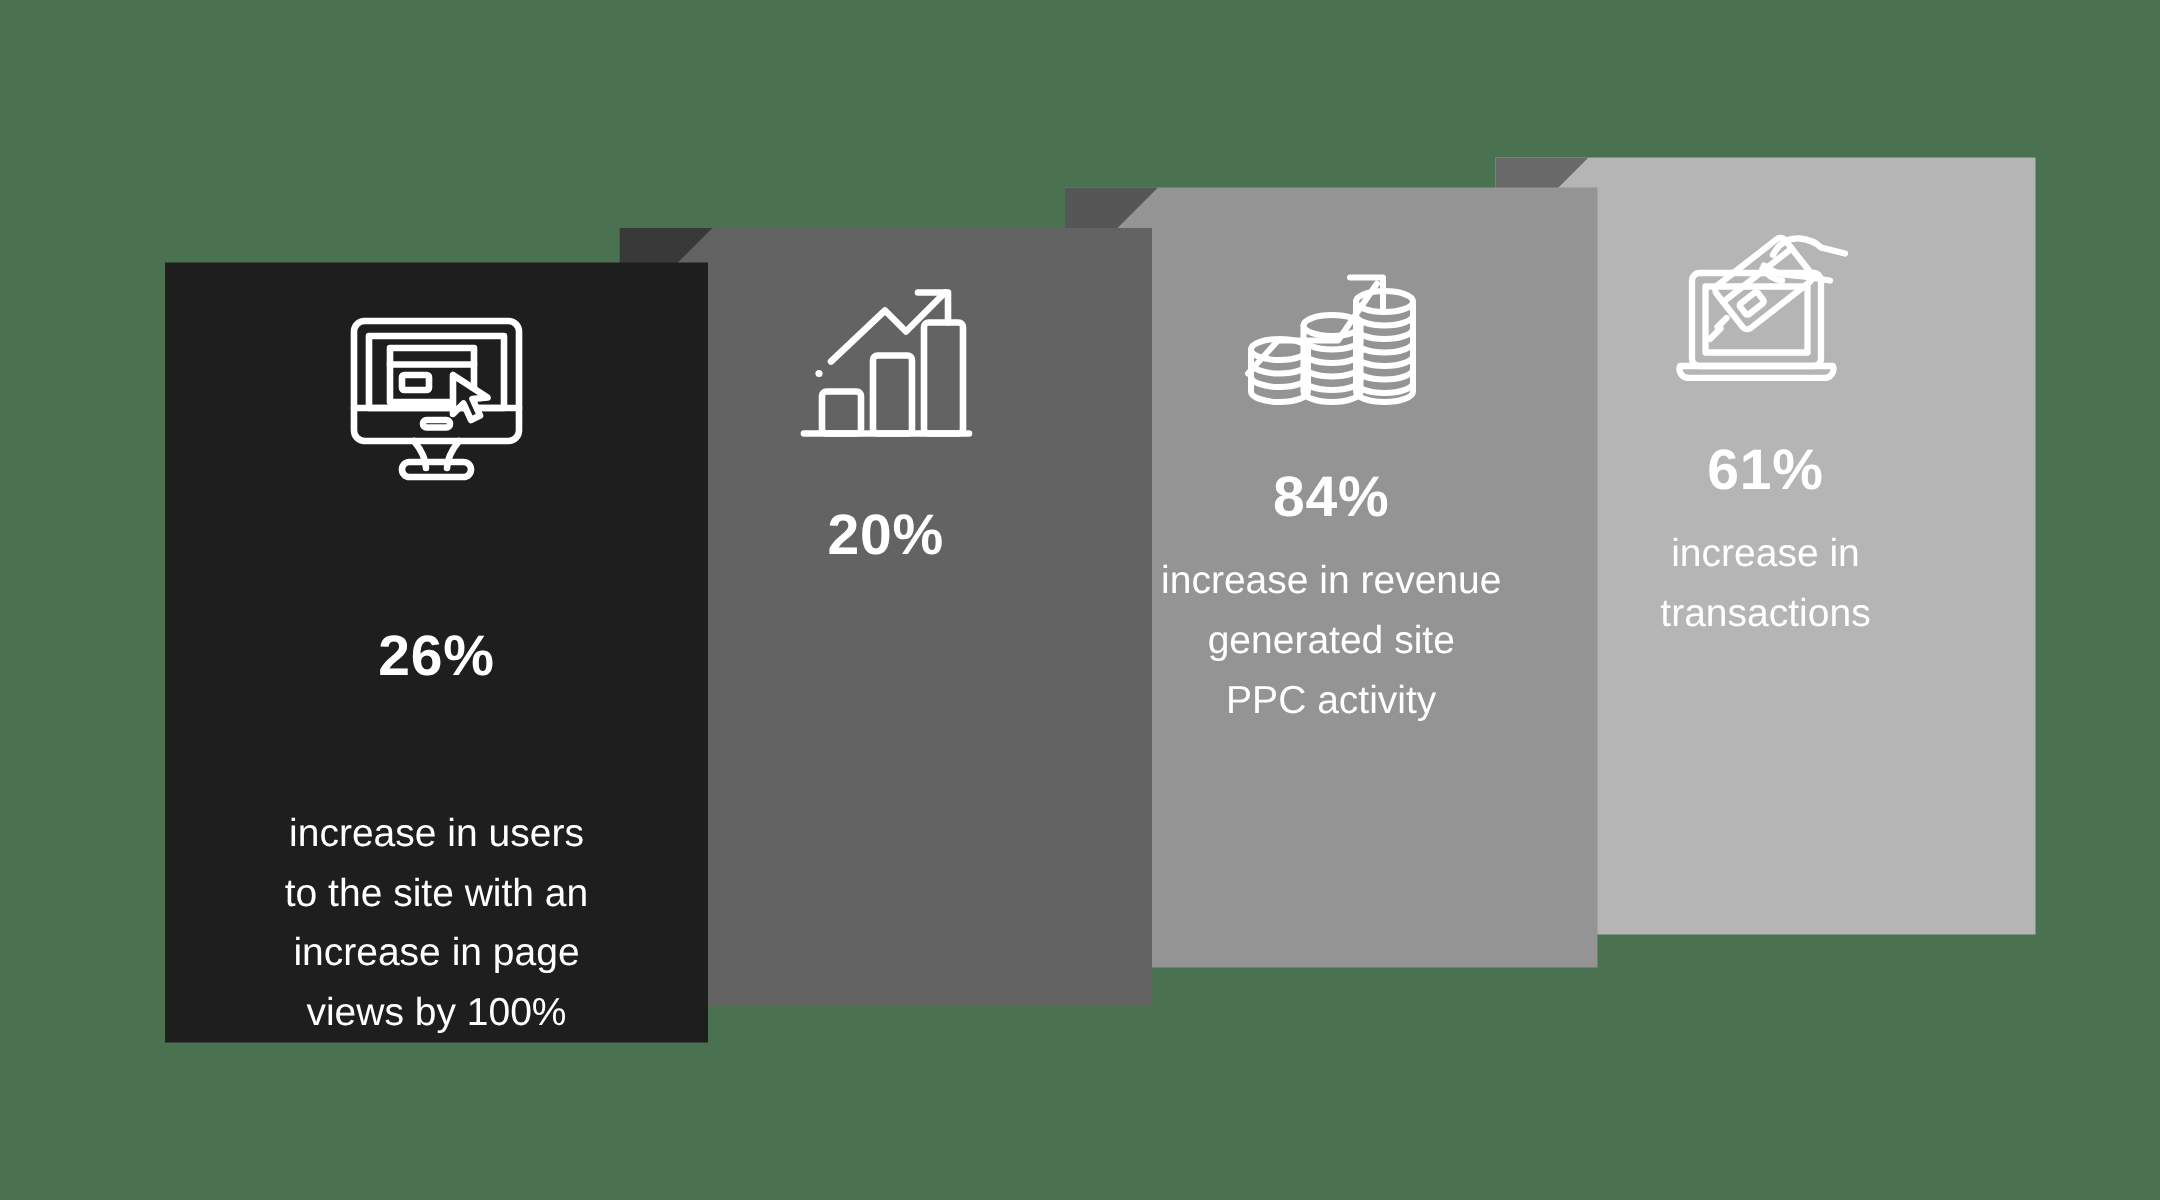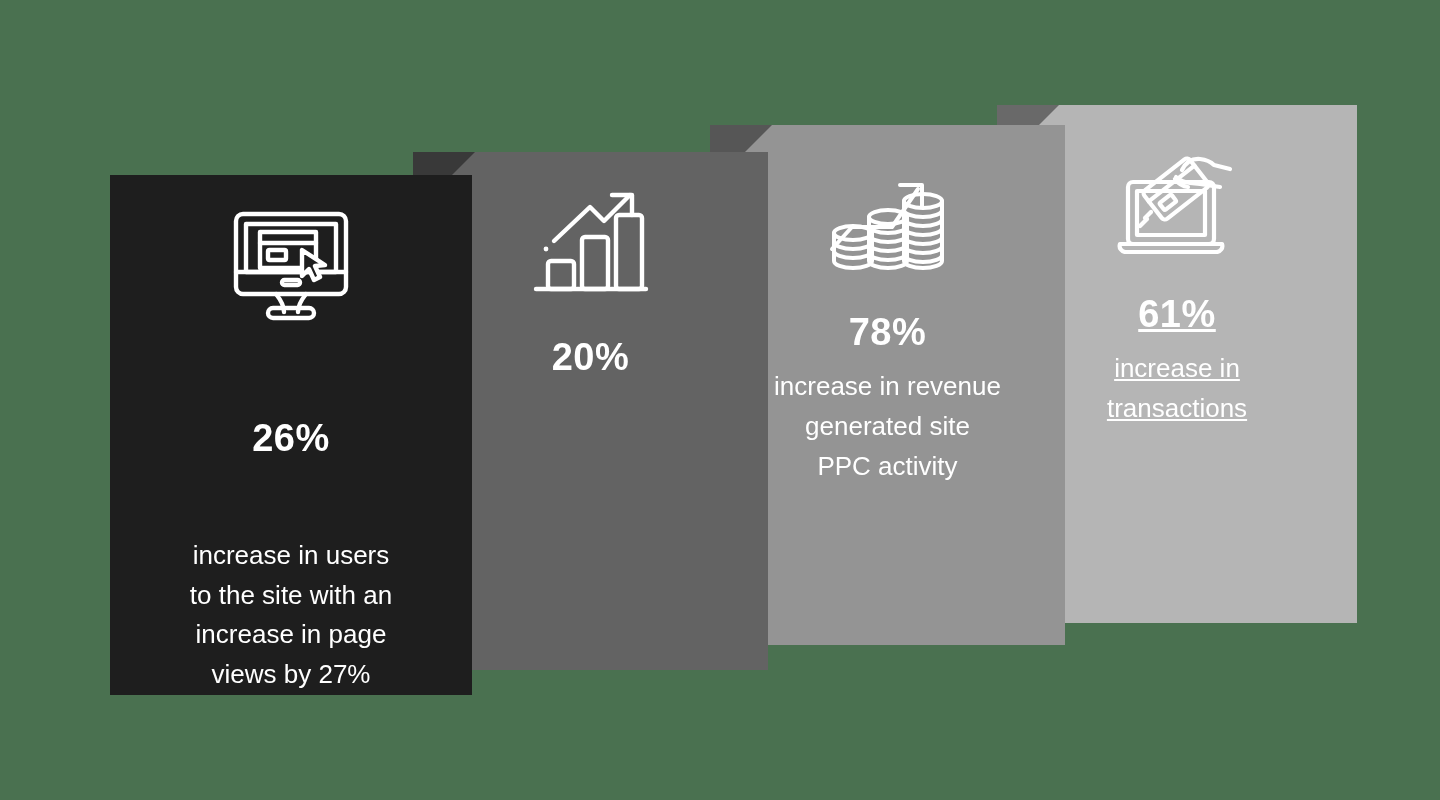--- a/index.html
+++ b/index.html
@@ -38,21 +38,21 @@
     border-color: rgba(0,0,0,0.42) transparent transparent transparent;
     pointer-events: none;
   }
 
   #card1 { left: 110px; top: 175px; width: 362px; height: 520px; background: #1e1e1e; justify-content: space-between; }
   #card2 { left: 413px; top: 152px; width: 355px; height: 518px; background: #636363; }
   #card3 { left: 710px; top: 125px; width: 355px; height: 520px; background: #949494; }
   #card4 { left: 997px; top: 105px; width: 360px; height: 518px; background: #b5b5b5; }
 
   
-  #card4 { z-index: 1; text-decoration: underline; }
+  #card4 { z-index: 1; }
   #card3 { z-index: 2; }
   #card2 { z-index: 3; }
   #card1 { z-index: 4; }
 
   #card1 .fold { border-width: 0 0 0 0; }
 
   .icon-wrap {
     width: 100%;
     height: 175px;
     display: flex;
@@ -146,21 +146,21 @@
         <ellipse cx="97" cy="38" rx="19" ry="7"></ellipse>
         <path d="M78 38 v60 a19 7 0 0 0 38 0 v-60"></path>
         <path d="M78 47 a19 7 0 0 0 38 0"></path>
         <path d="M78 56 a19 7 0 0 0 38 0"></path>
         <path d="M78 65 a19 7 0 0 0 38 0"></path>
         <path d="M78 74 a19 7 0 0 0 38 0"></path>
         <path d="M78 83 a19 7 0 0 0 38 0"></path>
         <path d="M78 92 a19 7 0 0 0 38 0"></path>
       </svg>
     </div>
-    <div class="stat-value">78%</div>
+    <div class="stat-value">84%</div>
     <div class="stat-desc">increase in revenue
 generated site
 PPC activity</div>
   </div>
 
   <div class="card" id="card2" style="background: rgb(99, 99, 99); color: rgb(255, 255, 255);">
     <div class="fold"></div>
     <div class="icon-wrap">
       <svg width="118" height="112" viewBox="0 0 118 112" fill="none" stroke="#ffffff" stroke-width="4.4" stroke-linecap="round" stroke-linejoin="round">
 
@@ -199,16 +199,16 @@
         <path d="M74 42 l0 26 l7 -7 l5 11 l6 -3 l-5 -11 l10 -1 Z" fill="#1e1e1e"></path>
 
         <path d="M48 86 q8 10 8 18 M78 86 q-8 10 -8 18"></path>
         <rect x="40" y="100" width="46" height="10" rx="5"></rect>
       </svg>
     </div>
     <div class="stat-value">26%</div>
     <div class="stat-desc">increase in users
 to the site with an
 increase in page
-views by 27%</div>
+views by 100%</div>
   </div>
 
 </div>
 
 </body></html>

